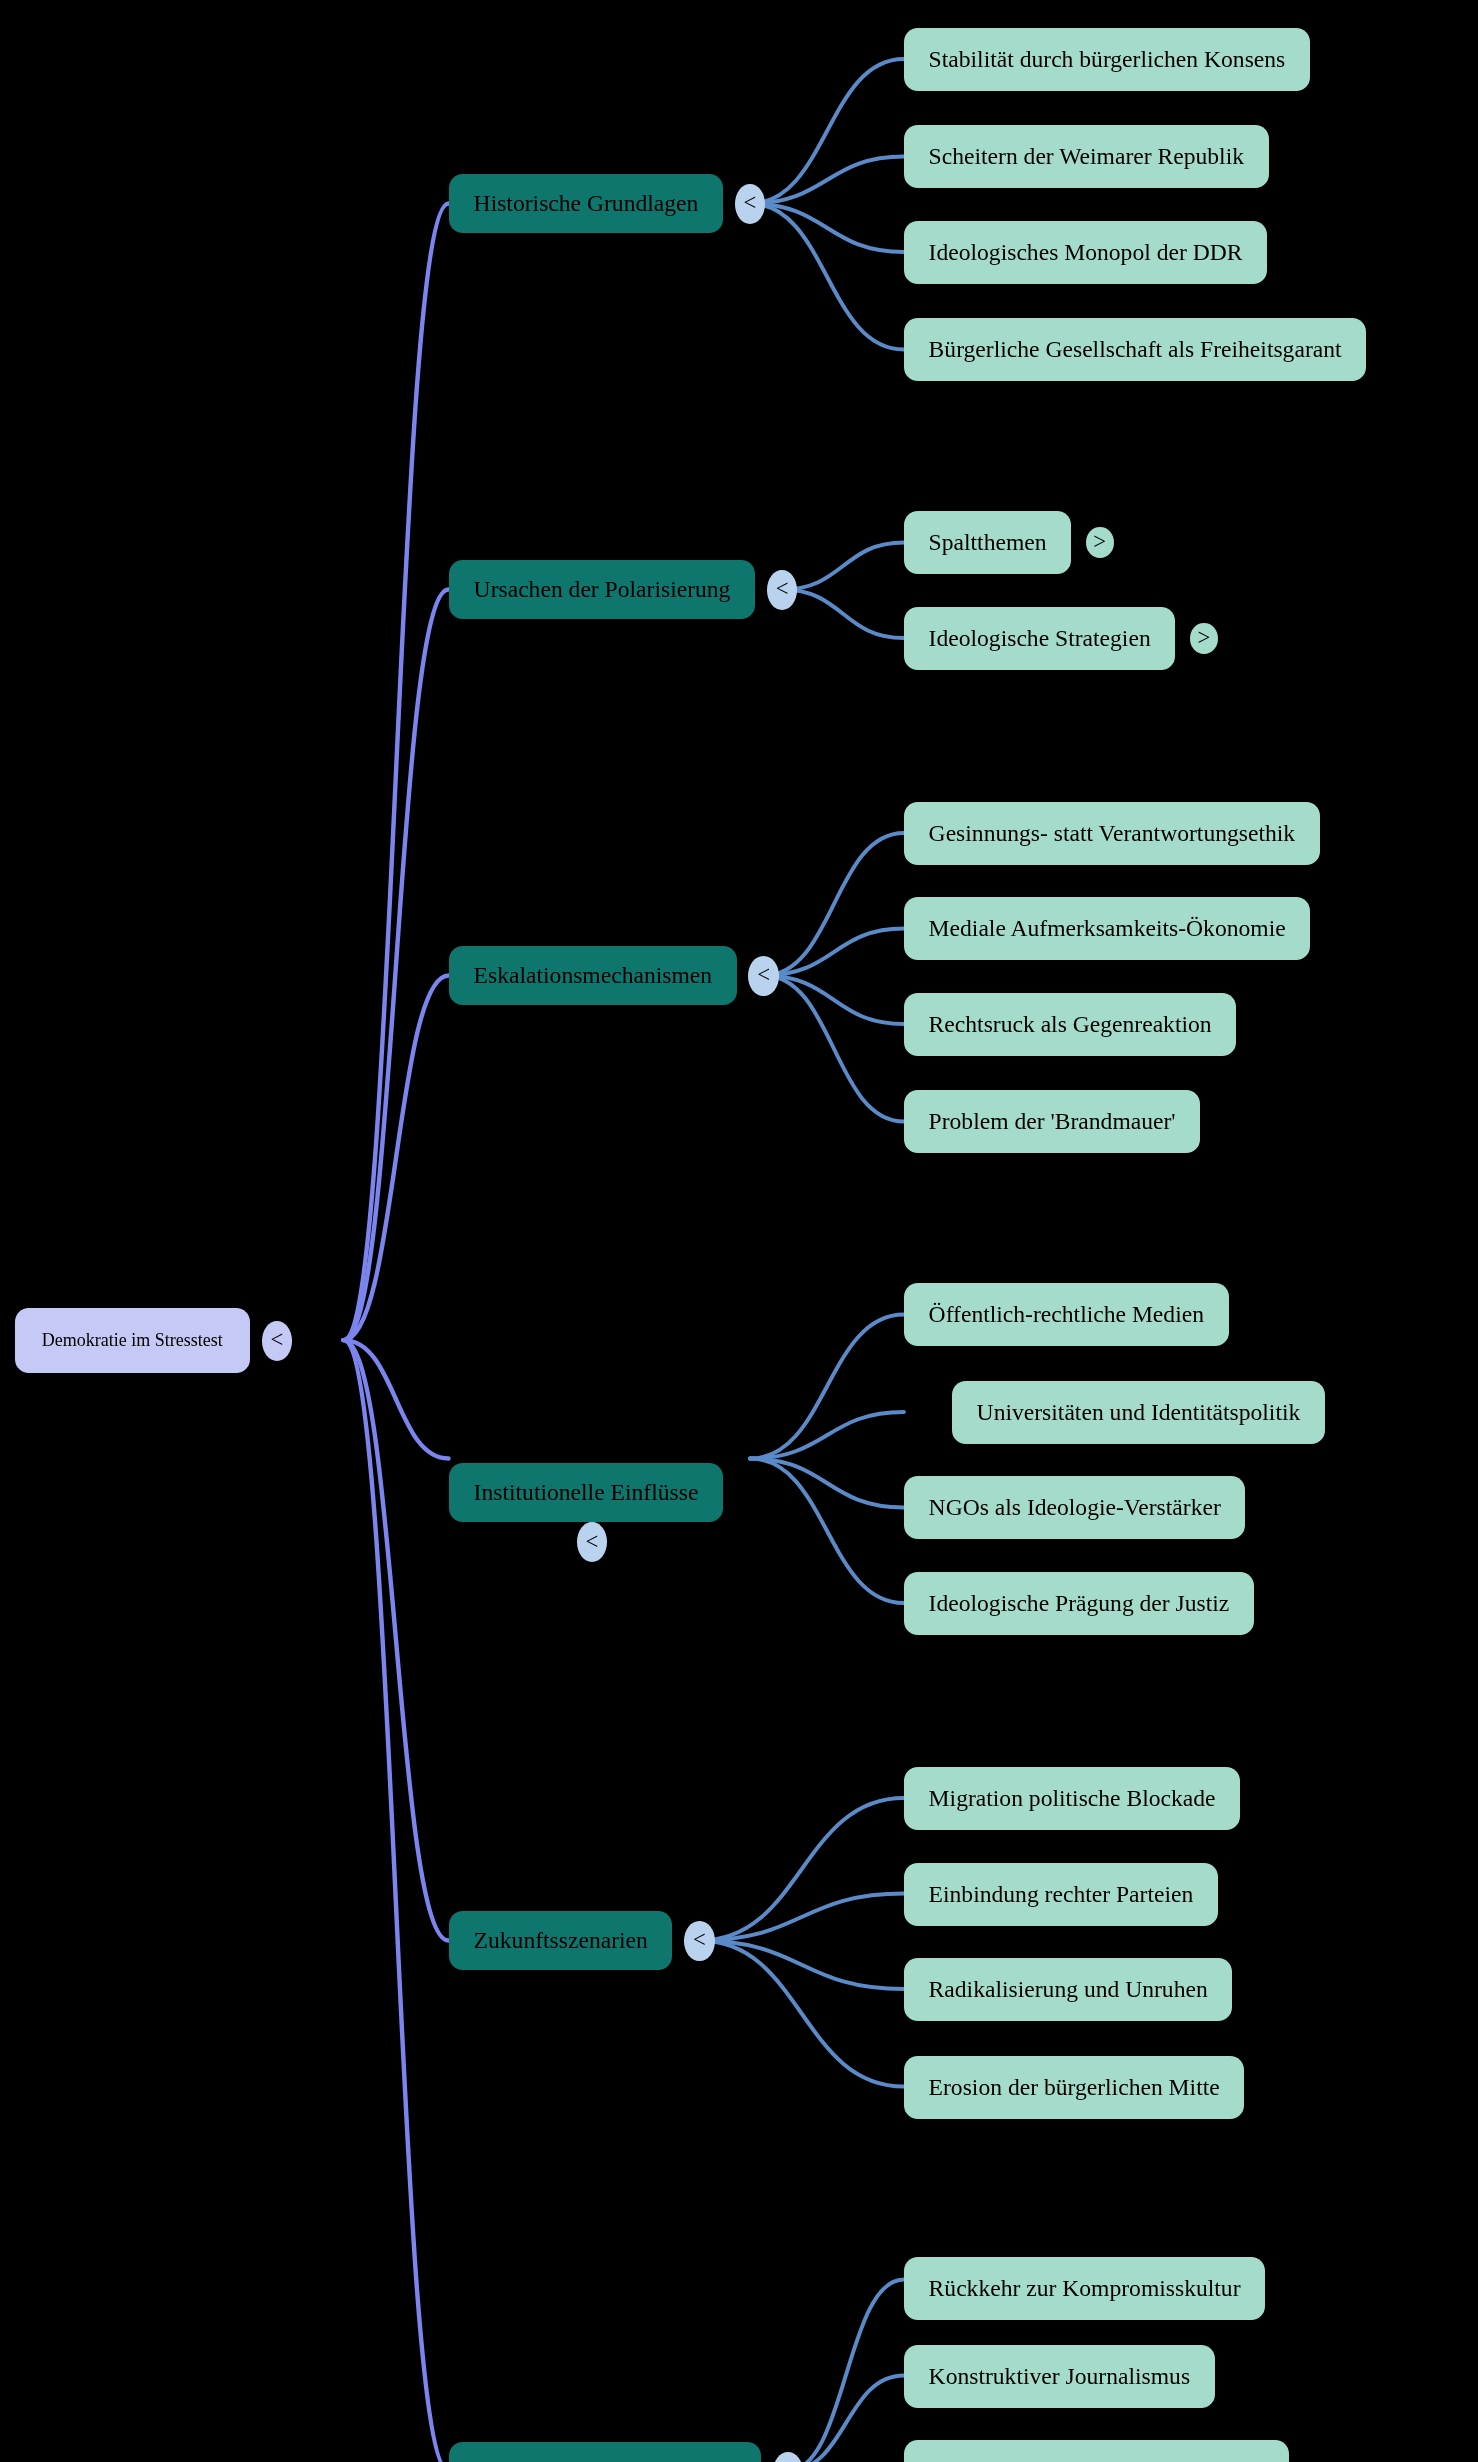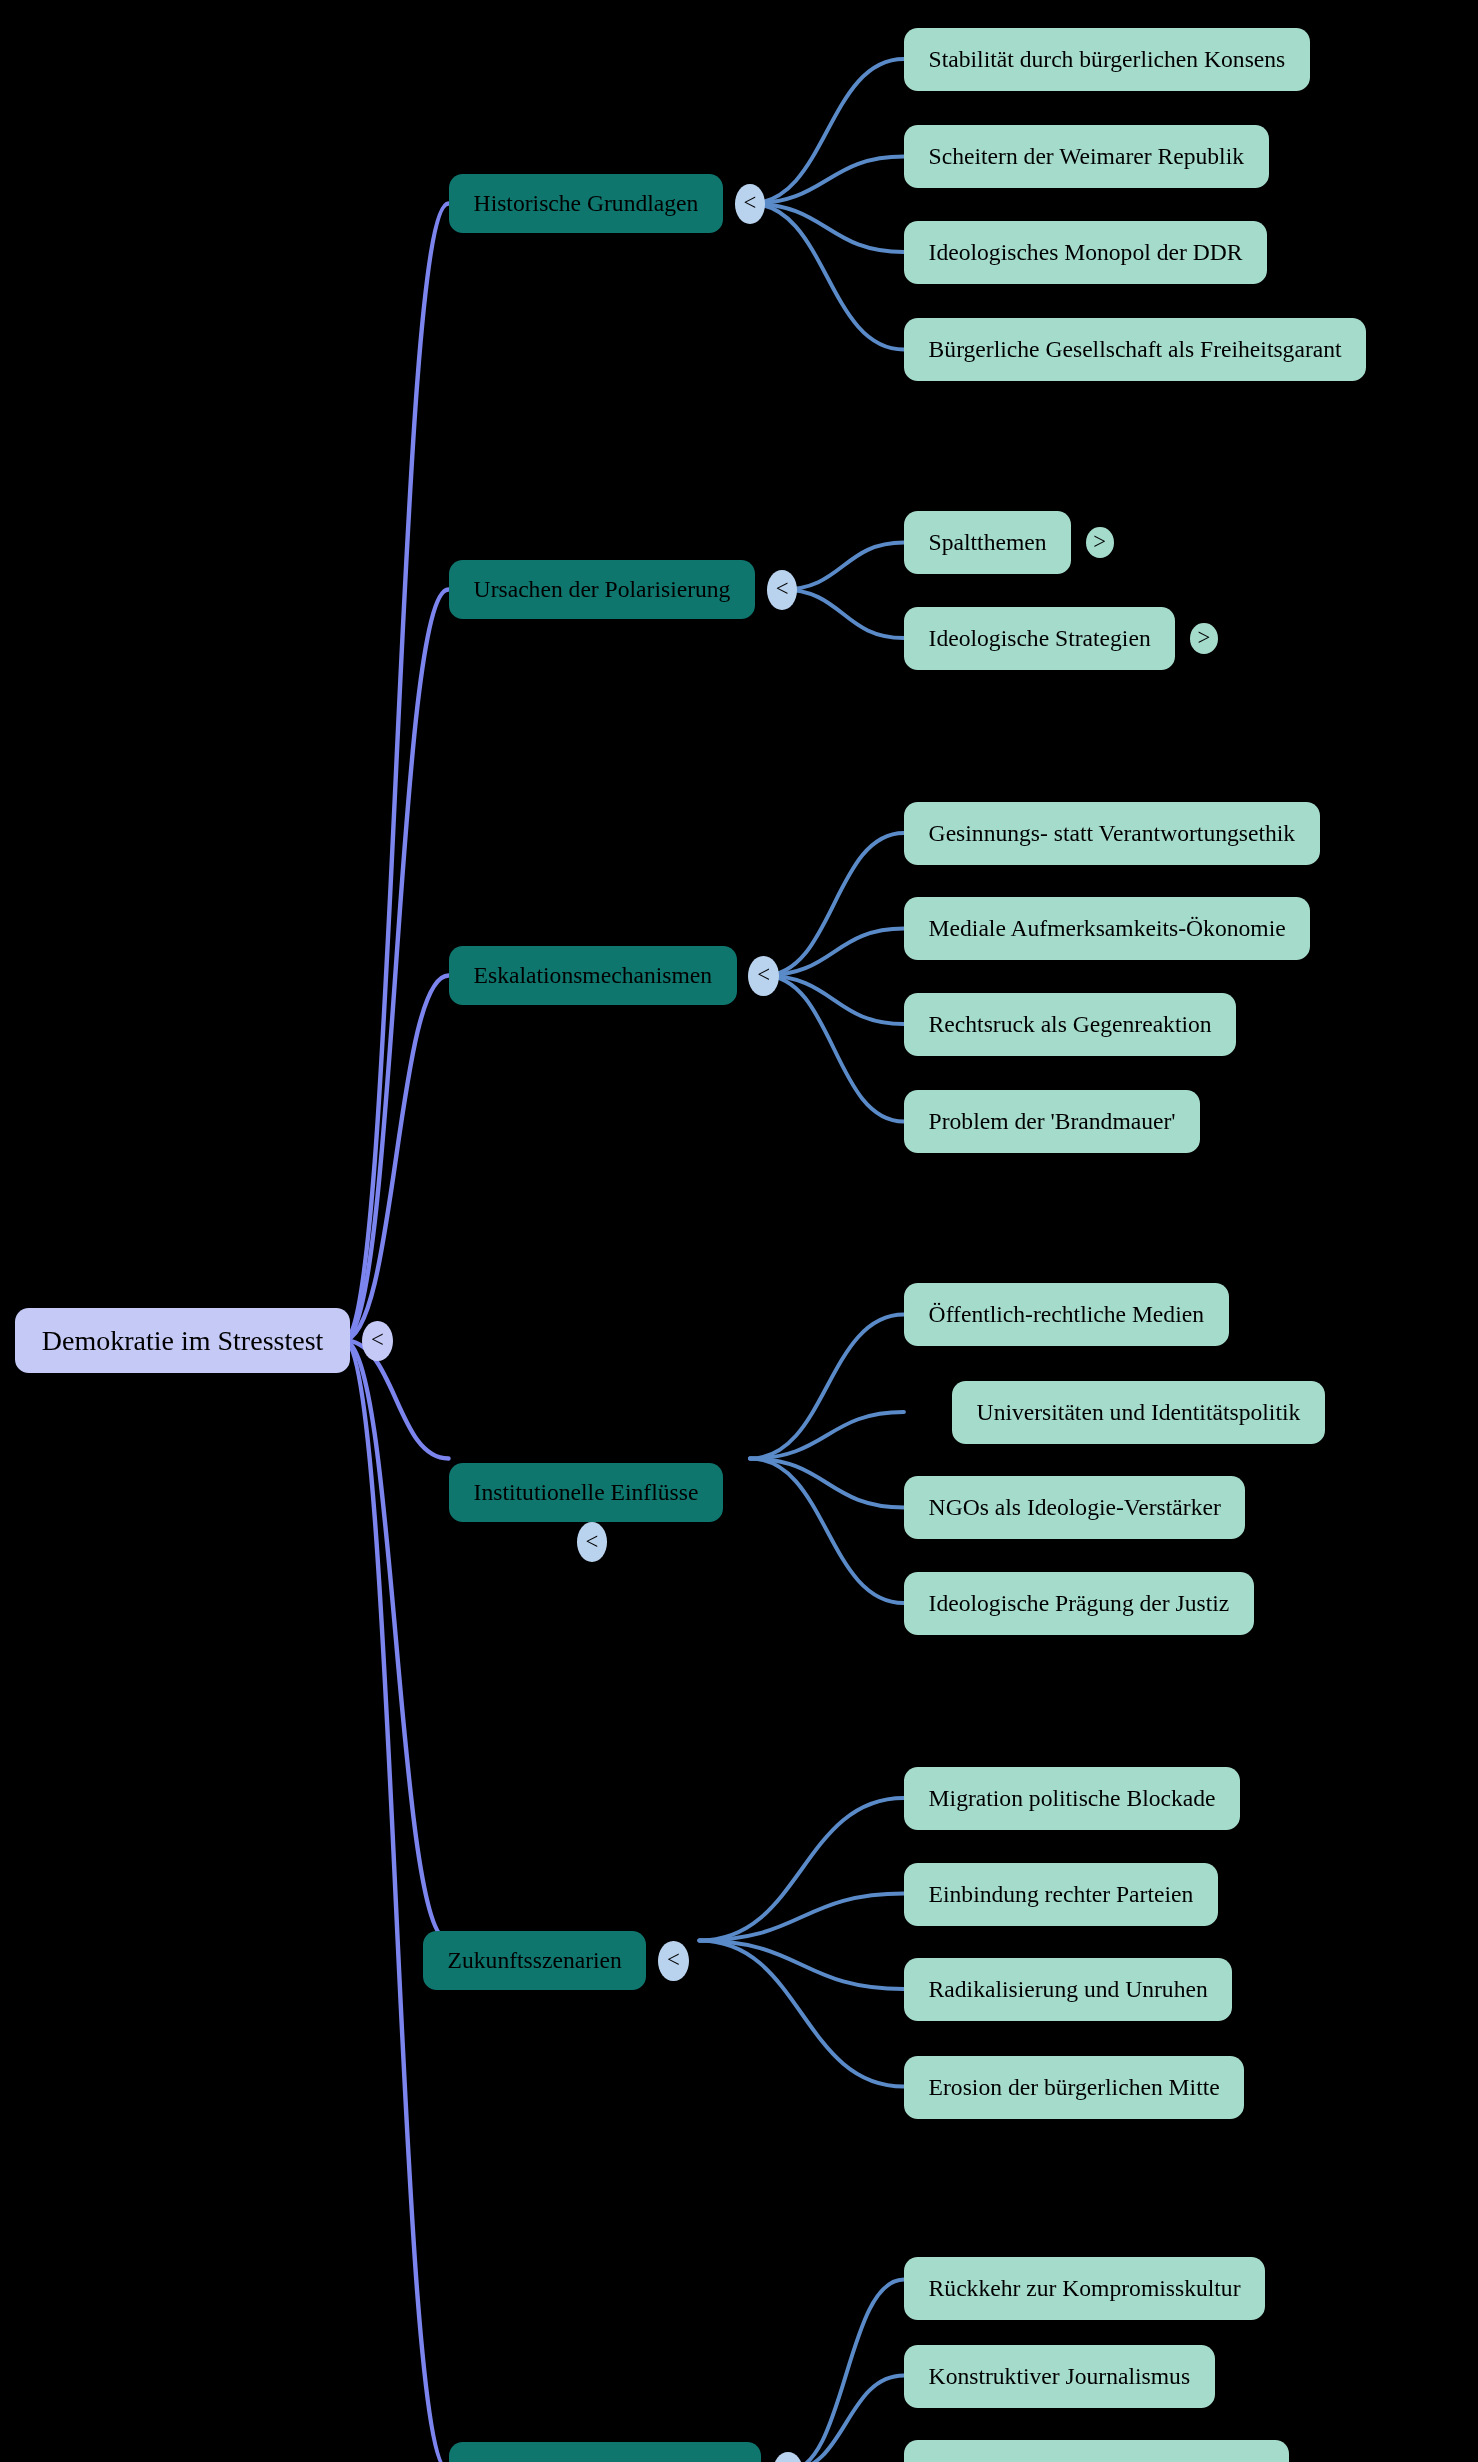--- a/index.html
+++ b/index.html
@@ -31,21 +31,21 @@
   .box {
     display: flex;
     align-items: center;
     border-radius: 13.8px;
     white-space: nowrap;
   }
   .root-box {
     height: 65px;
     padding: 0 27px;
     background: #c5c9f6;
-    font-size: 28px;
+    font-size: 18px;
   }
   .branch-box {
     height: 59px;
     padding: 0 24.6px;
     background: #0f766e;
     font-size: 23.6px;
   }
   .leaf-box {
     height: 63px;
     padding: 0 24.6px;
@@ -214,21 +214,21 @@
     <div class="box leaf-box">
       <span class="label">NGOs als Ideologie-Verstärker</span>
     </div>
   </div>
   <div class="node-row" style="left:904px; top:1572px;">
     <div class="box leaf-box">
       <span class="label">Ideologische Prägung der Justiz</span>
     </div>
   </div>
 
-  <div class="node-row" style="left:423px; top:1911px;margin-top:20px;">
+  <div class="node-row" style="left:449px; top:1911px;">
     <div class="box branch-box">
       <span class="label">Zukunftsszenarien</span>
     </div>
     <div class="circle collapse-circle" id="c-zuk">&lt;</div>
   </div>
   <div class="node-row" style="left:904px; top:1767px;">
     <div class="box leaf-box">
       <span class="label">Migration politische Blockade</span>
     </div>
   </div>

